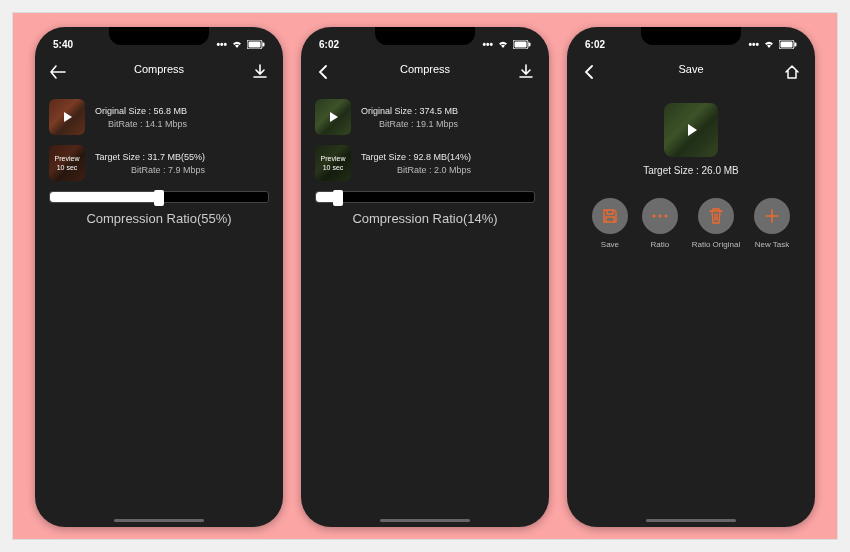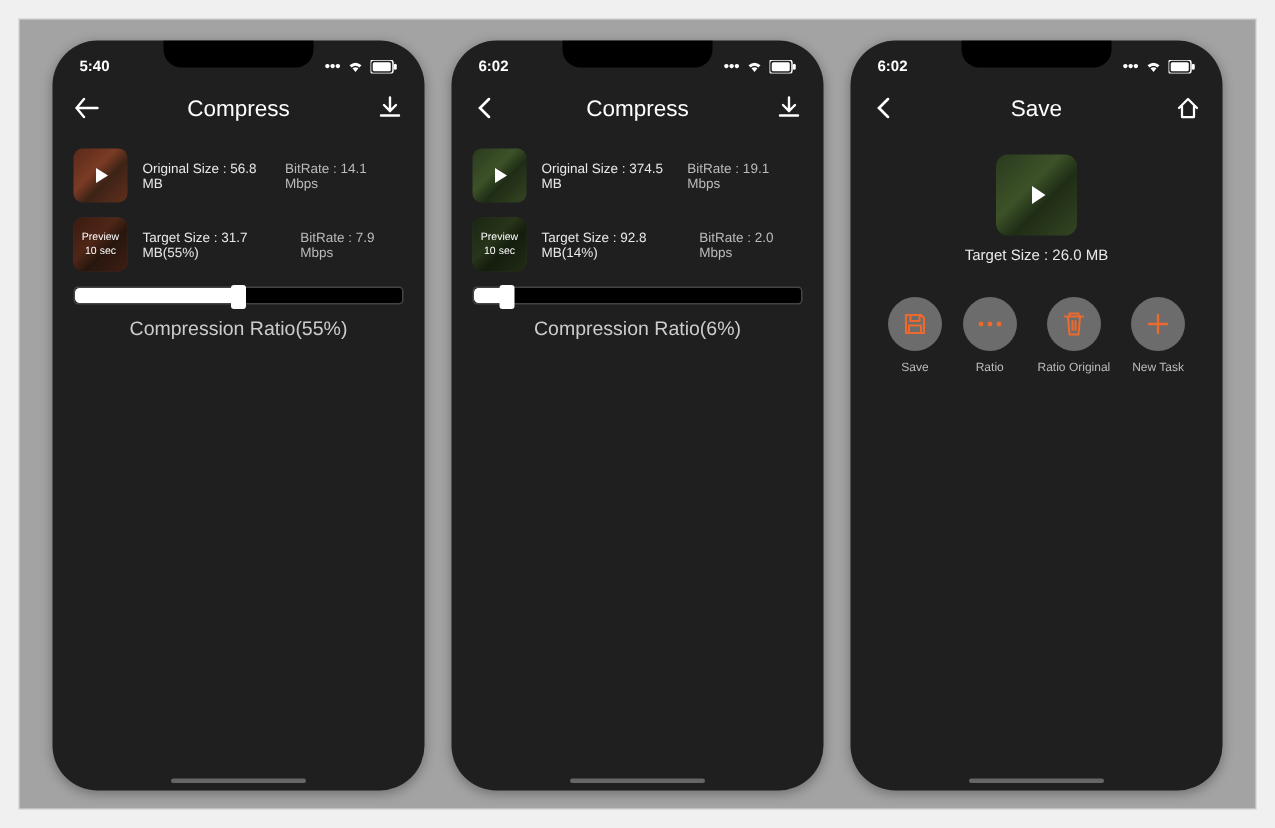--- a/index.html
+++ b/index.html
@@ -8,21 +8,21 @@
     font-family: -apple-system, Helvetica, Arial, sans-serif;
     width: 850px;
     height: 552px;
     display: flex;
     align-items: center;
     justify-content: center;
   }
   .canvas {
     width: 826px;
     height: 528px;
-    background: #a3a3a3;
+    background: #fca5a5;
     border: 1px solid #ddd;
     display: flex;
     gap: 18px;
     padding: 14px 18px;
     justify-content: center;
     align-items: flex-start;
   }
   .phone {
     width: 248px;
     height: 500px;
@@ -61,25 +61,25 @@
     bottom: 5px;
     left: 50%;
     transform: translateX(-50%);
     width: 90px;
     height: 3px;
     background: #666;
     border-radius: 2px;
   }
   .header {
     display: flex;
-    align-items: flex-end;
+    align-items: flex-start;
     justify-content: space-between;
     padding: 8px 14px 10px 14px;
     color: #fff;
-    font-size: 15px;
+    font-size: 11px;
     font-weight: 500;
     gap: 16px;
   }
   .header .title { flex: 1; text-align: center; }
   .icon-btn { width: 18px; height: 18px; display: flex; align-items: center; justify-content: center; }
   .content { padding: 8px 14px; }
   .row { display: flex; align-items: center; gap: 10px; margin-bottom: 10px; }
   .thumb {
     width: 36px; height: 36px;
     border-radius: 6px;
@@ -97,21 +97,21 @@
   .thumb .label {
     position: absolute; inset: 0;
     display: flex; flex-direction: column;
     align-items: center; justify-content: center;
     background: rgba(0,0,0,0.35);
     color: #fff;
     font-size: 7px;
     line-height: 9px;
     text-align: center;
   }
-  .textcol { display: flex; flex-direction: row; gap: 3px; font-size: 9px; color: #bbb; }
+  .textcol { display: flex; flex-direction: column; gap: 3px; font-size: 9px; color: #bbb; text-align: right; }
   .textcol .strong { color: #e8e8e8; font-weight: 500; }
   .slider {
     margin-top: 10px;
     background: #000;
     border-radius: 3px;
     height: 12px;
     position: relative;
     border: 1px solid #444;
   }
   .slider .fill {
@@ -269,21 +269,21 @@
         </div>
         <div class="textcol">
           <span class="strong">Target Size : 92.8 MB(14%)</span>
           <span>BitRate : 2.0 Mbps</span>
         </div>
       </div>
       <div class="slider">
         <div class="fill" style="width:10%"></div>
         <div class="knob" style="left:calc(10% - 5px)"></div>
       </div>
-      <div class="caption">Compression Ratio(6%)</div>
+      <div class="caption">Compression Ratio(14%)</div>
     </div>
     <div class="home-ind"></div>
   </div>
 
   <div class="phone">
     <div class="notch"></div>
     <div class="statusbar">
       <span>6:02</span>
       <div class="status-right">
         <span>•••</span>

